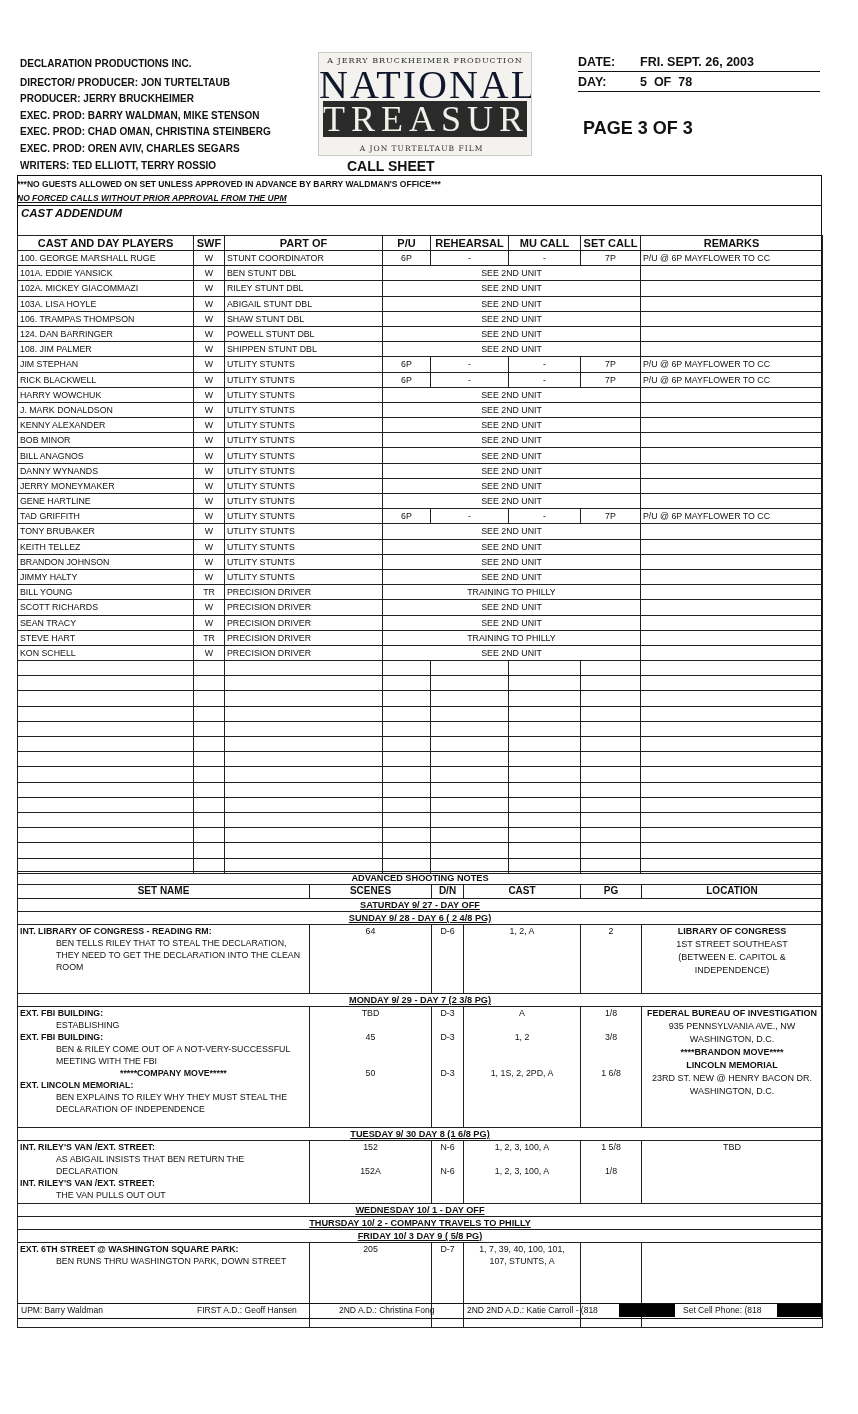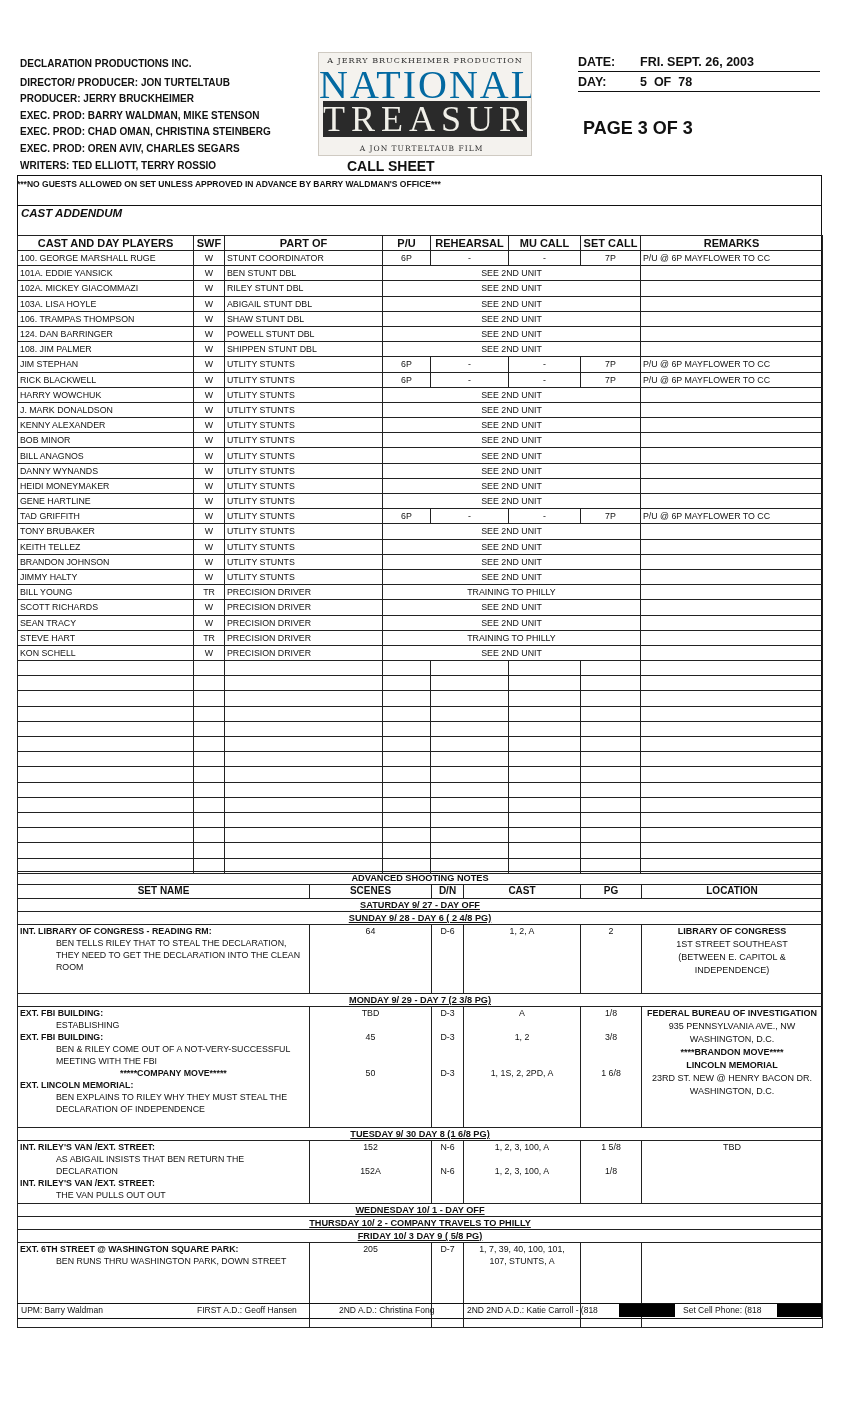--- a/index.html
+++ b/index.html
@@ -4,21 +4,21 @@
 <style>
   * { box-sizing: border-box; margin: 0; padding: 0; }
   html, body { width: 858px; height: 1414px; background: #ffffff; }
   body { font-family: "Liberation Sans", sans-serif; color: #111; position: relative; overflow: hidden; }
 
   .hdr-left { position: absolute; left: 20px; top: 56px; font-size: 10px; font-weight: bold; line-height: 16.6px; }
   .hdr-left div { white-space: nowrap; }
 
   .logo { position: absolute; left: 318px; top: 52px; width: 214px; height: 104px; background: #f4f2ee; border: 1px solid #cfcac2; overflow: hidden; }
   .logo .top { position: absolute; top: 3px; left: 0; right: 0; text-align: center; font-family: "DejaVu Serif", serif; font-size: 8px; letter-spacing: 1px; color: #333; }
-  .logo .t1, .logo .t2 { position: absolute; left: 0; right: 0; text-align: center; font-family: "Liberation Serif", serif; color: #0369a1; letter-spacing: 2px; }
+  .logo .t1, .logo .t2 { position: absolute; left: 0; right: 0; text-align: center; font-family: "Liberation Serif", serif; color: #0f172a; letter-spacing: 2px; }
   .logo .t1 { top: 12px; font-size: 40px; line-height: 40px; }
   .logo .t2 { top: 48px; font-size: 36px; line-height: 36px; background: #2a2a2a; color: #f0efe8; margin: 0 4px; letter-spacing: 6px; }
   .logo .bot { position: absolute; bottom: 2px; left: 0; right: 7px; text-align: center; font-family: "DejaVu Serif", serif; font-size: 7.5px; letter-spacing: 1px; color: #333; }
 
   .callsheet { position: absolute; left: 347px; top: 158px; font-size: 14px; font-weight: bold; }
 
   .hdr-right { position: absolute; left: 578px; top: 52px; width: 242px; font-size: 12.5px; font-weight: bold; }
   .hdr-right .row { display: flex; border-bottom: 1.5px solid #111; height: 20px; align-items: flex-end; padding-bottom: 2px; }
   .hdr-right .lbl { width: 62px; }
   .page-of { position: absolute; left: 583px; top: 118px; font-size: 18px; font-weight: bold; }
@@ -82,20 +82,21 @@
     <span class="lbl">DAY:</span>
     <span style="white-space:pre;">5  OF  78</span>
   </div>
 </div>
 <div class="page-of">PAGE 3 OF 3</div>
 
 <div class="frame"></div>
 
 <div class="notice">
   <div>***NO GUESTS ALLOWED ON SET UNLESS APPROVED IN ADVANCE BY BARRY WALDMAN'S OFFICE***</div>
+  <div class="it">NO FORCED CALLS WITHOUT PRIOR APPROVAL FROM THE UPM</div>
 </div>
 <div class="addendum">CAST ADDENDUM</div>
 
 <table class="cast">
   <colgroup>
     <col style="width:176px">
       <col style="width:31px">
       <col style="width:158px">
       <col style="width:48px">
     <col style="width:78px">
@@ -224,21 +225,21 @@
         <td></td>
       </tr>
       <tr>
         <td>DANNY WYNANDS</td>
         <td class="c">W</td>
         <td>UTLITY STUNTS</td>
         <td class="span" colspan="4">SEE 2ND UNIT</td>
         <td></td>
       </tr>
       <tr>
-        <td>HEIDI MONEYMAKER</td>
+        <td>JERRY MONEYMAKER</td>
         <td class="c">W</td>
         <td>UTLITY STUNTS</td>
         <td class="span" colspan="4">SEE 2ND UNIT</td>
         <td></td>
       </tr>
       <tr>
         <td>GENE HARTLINE</td>
         <td class="c">W</td>
         <td>UTLITY STUNTS</td>
         <td class="span" colspan="4">SEE 2ND UNIT</td>

